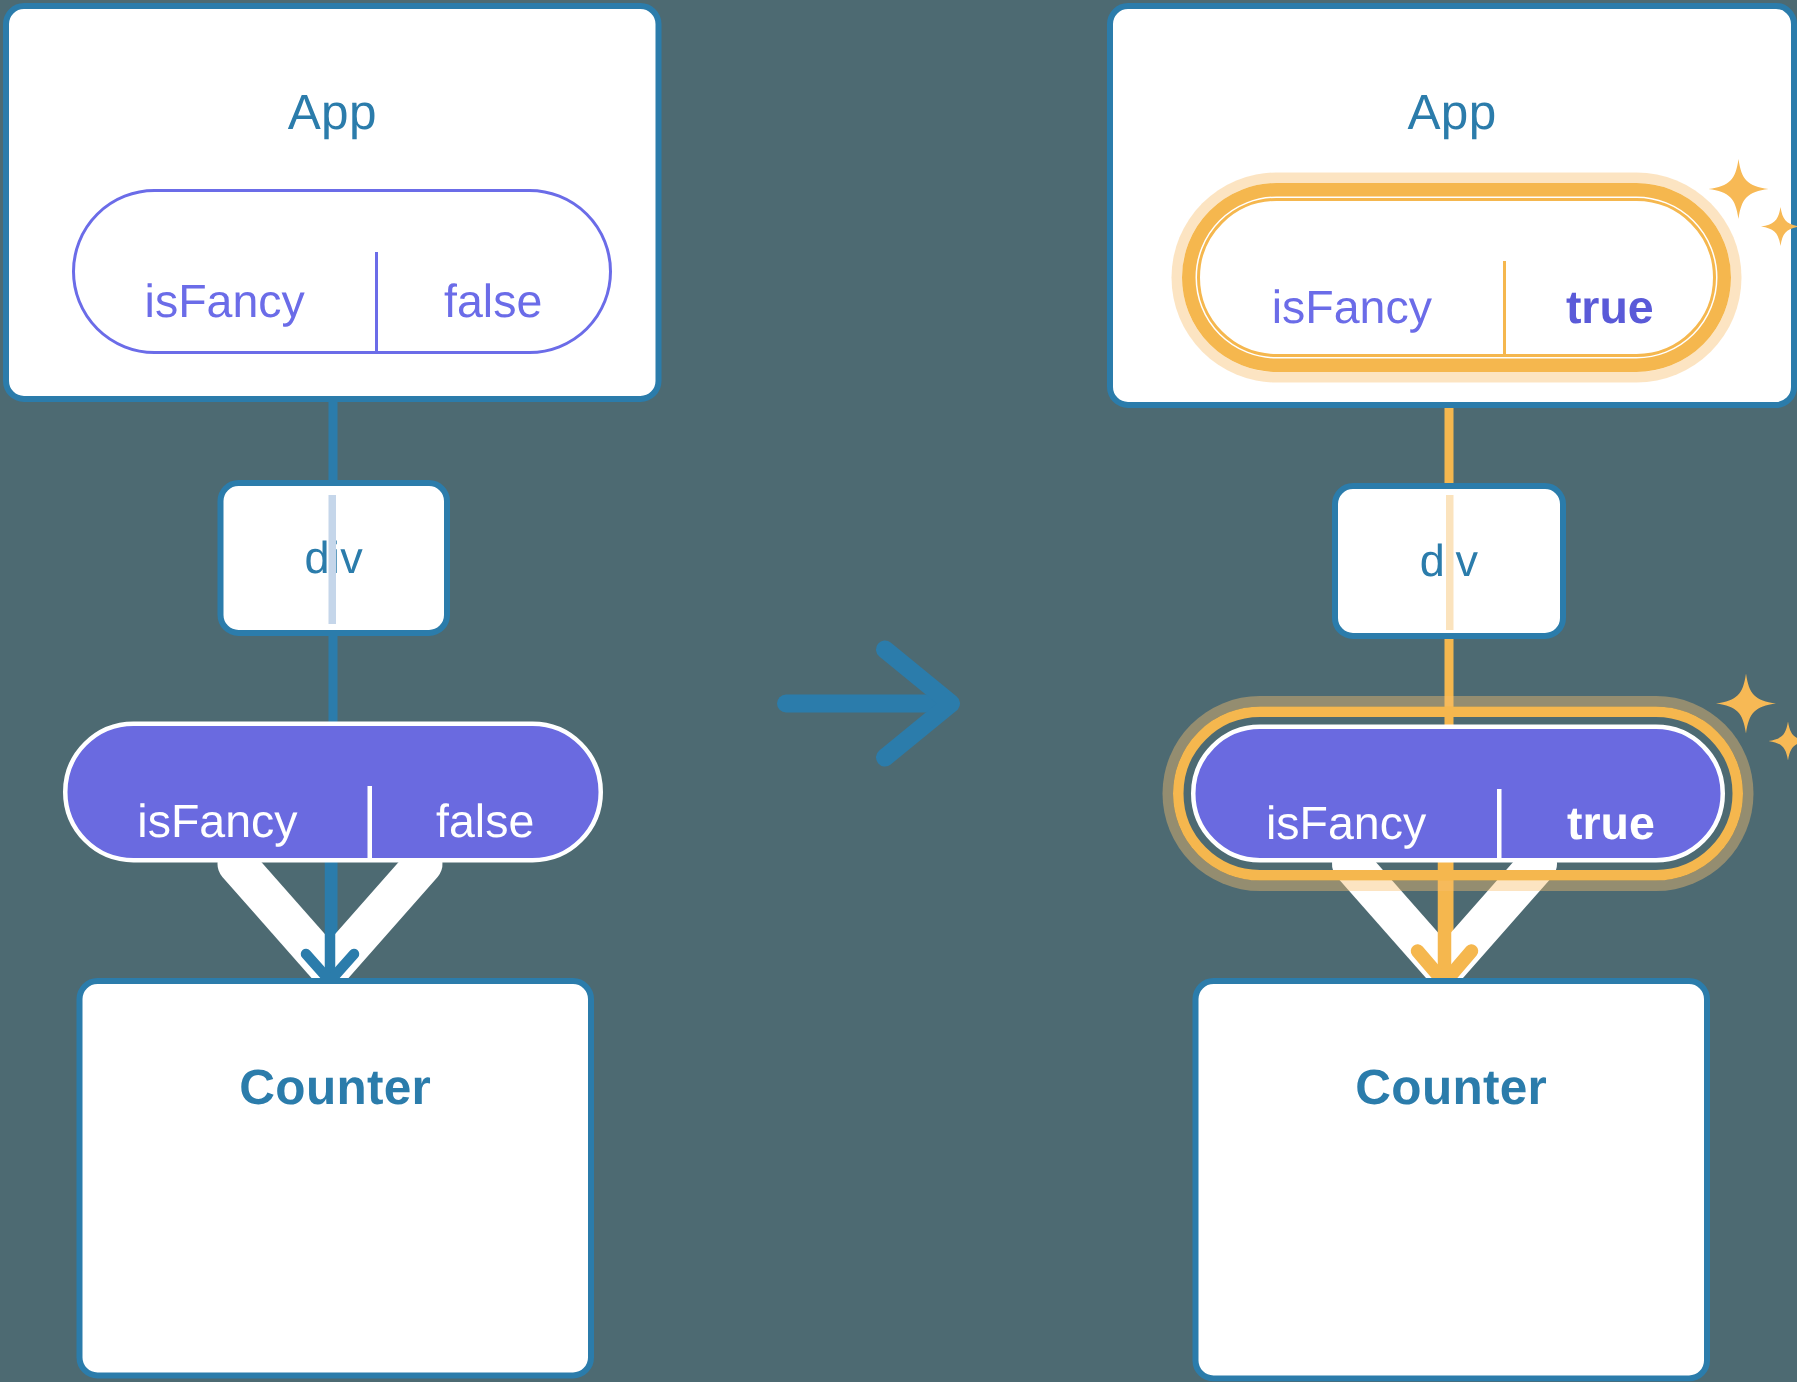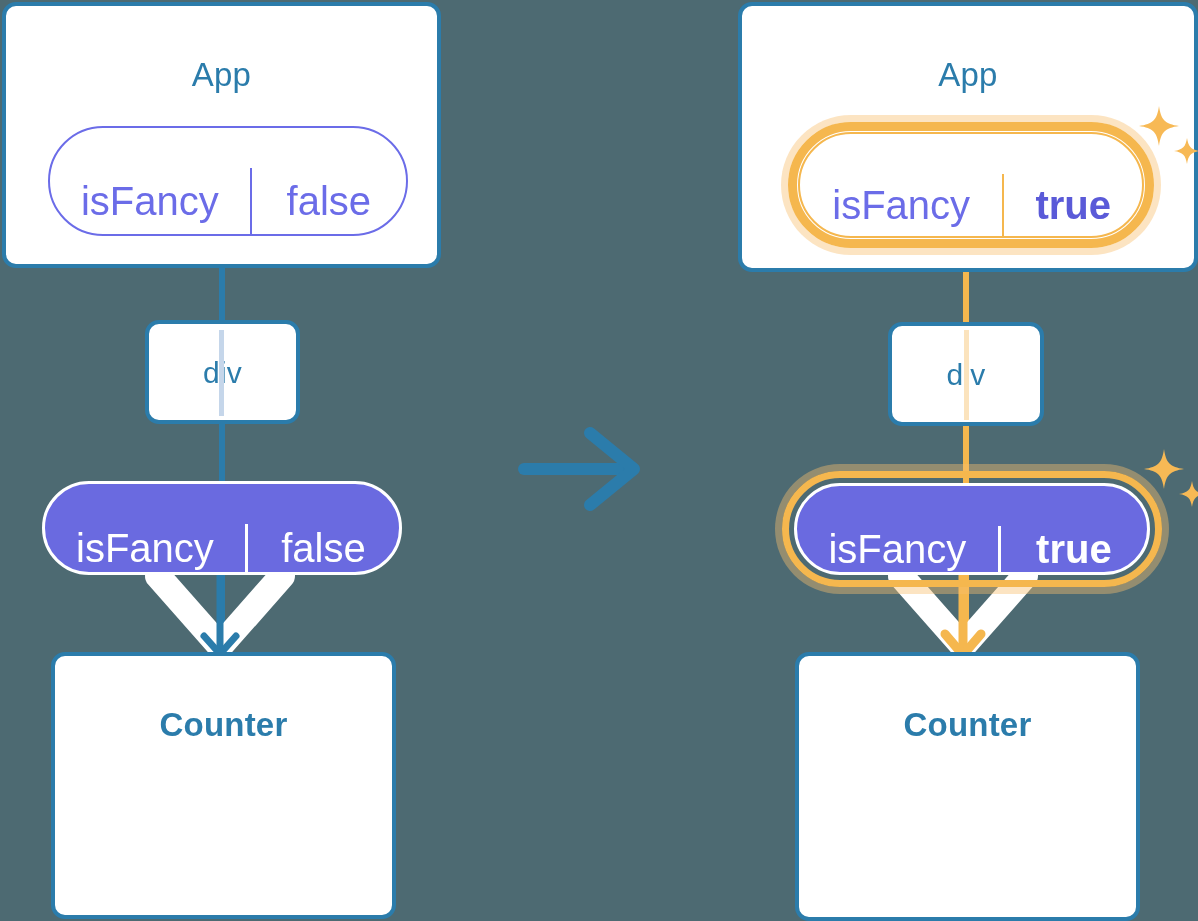--- a/index.html
+++ b/index.html
@@ -50,21 +50,21 @@
   .pill{
     position:absolute;
     box-sizing:border-box;
     display:flex;
     align-items:stretch;
     border-radius:999px;
     overflow:hidden;
   }
   .pill .cell{
     display:flex;align-items:center;justify-content:center;
-    font-size:40px;
+    font-size:31px;
     white-space:nowrap;
     margin-top:40px;
   }
 
   
   .pill.outline{
     border:2px solid #6b6ce8;
     background:transparent;
   }
   .pill.outline .cell{color:#6b6ce8;}

